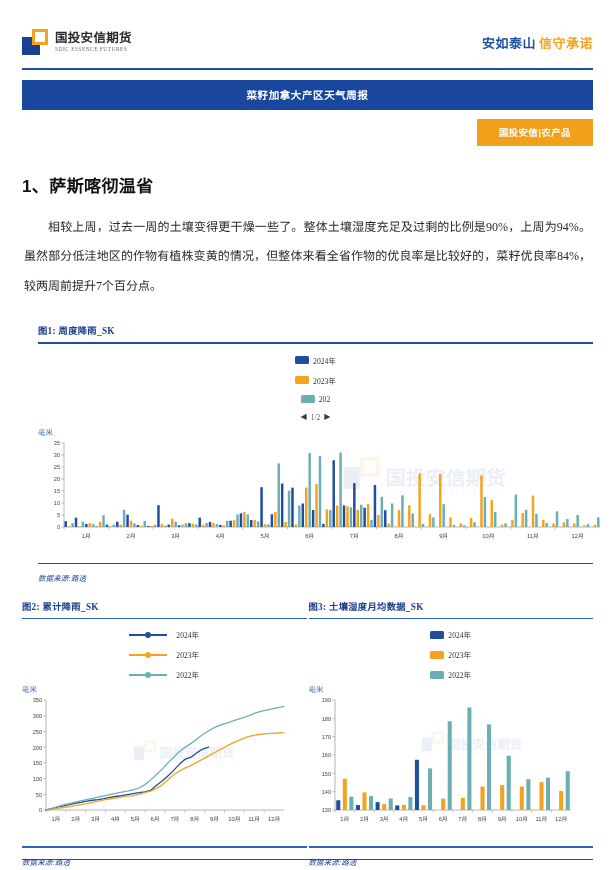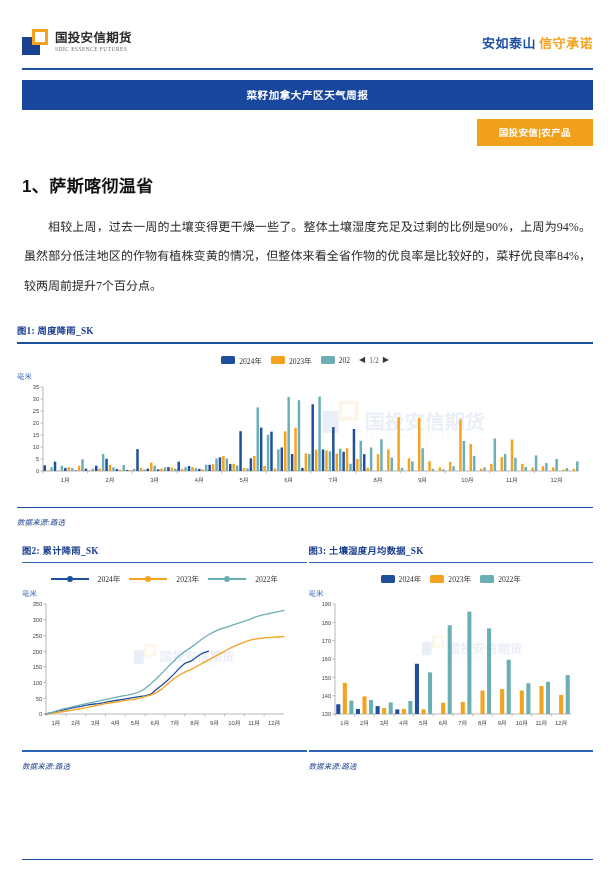--- a/index.html
+++ b/index.html
@@ -111,28 +111,29 @@
   .fig-rule { height: 1.4px; background: #1e50a2; margin-top: 5px; }
   .fig-rule.thin { background: #2f63b5; }
   .src-note {
     font-size: 7.4px;
     color: #1b3f8f;
     font-style: italic;
     font-family: "Liberation Serif", "DejaVu Serif", serif;
     letter-spacing: 0.2px;
   }
 
-  .fig1-wrap { margin: 22px 22px 0 17px; }
+  .fig1-wrap { margin: 22px 22px 0 38px; }
   .chart-box { position: relative; }
 
   
   .legend {
     display: flex; align-items: center; justify-content: center;
     gap: 9px; font-size: 7.6px; color: #333;
     font-family: "Liberation Serif", "DejaVu Serif", serif;
+    flex-direction: column;
   }
   .legend-item { display: flex; align-items: center; gap: 4px; }
   .swatch { width: 14px; height: 8px; border-radius: 1.5px; display: inline-block; }
   .legend-line { display: flex; align-items: center; }
   .legend-line .ln { width: 16px; height: 2px; display: inline-block; }
   .legend-line .dot {
     width: 6px; height: 6px; border-radius: 50%;
     display: inline-block; margin: 0 -4px; position: relative; z-index: 2;
   }
   .pager { display: flex; align-items: center; gap: 4px; font-size: 7.4px; color: #555; }

